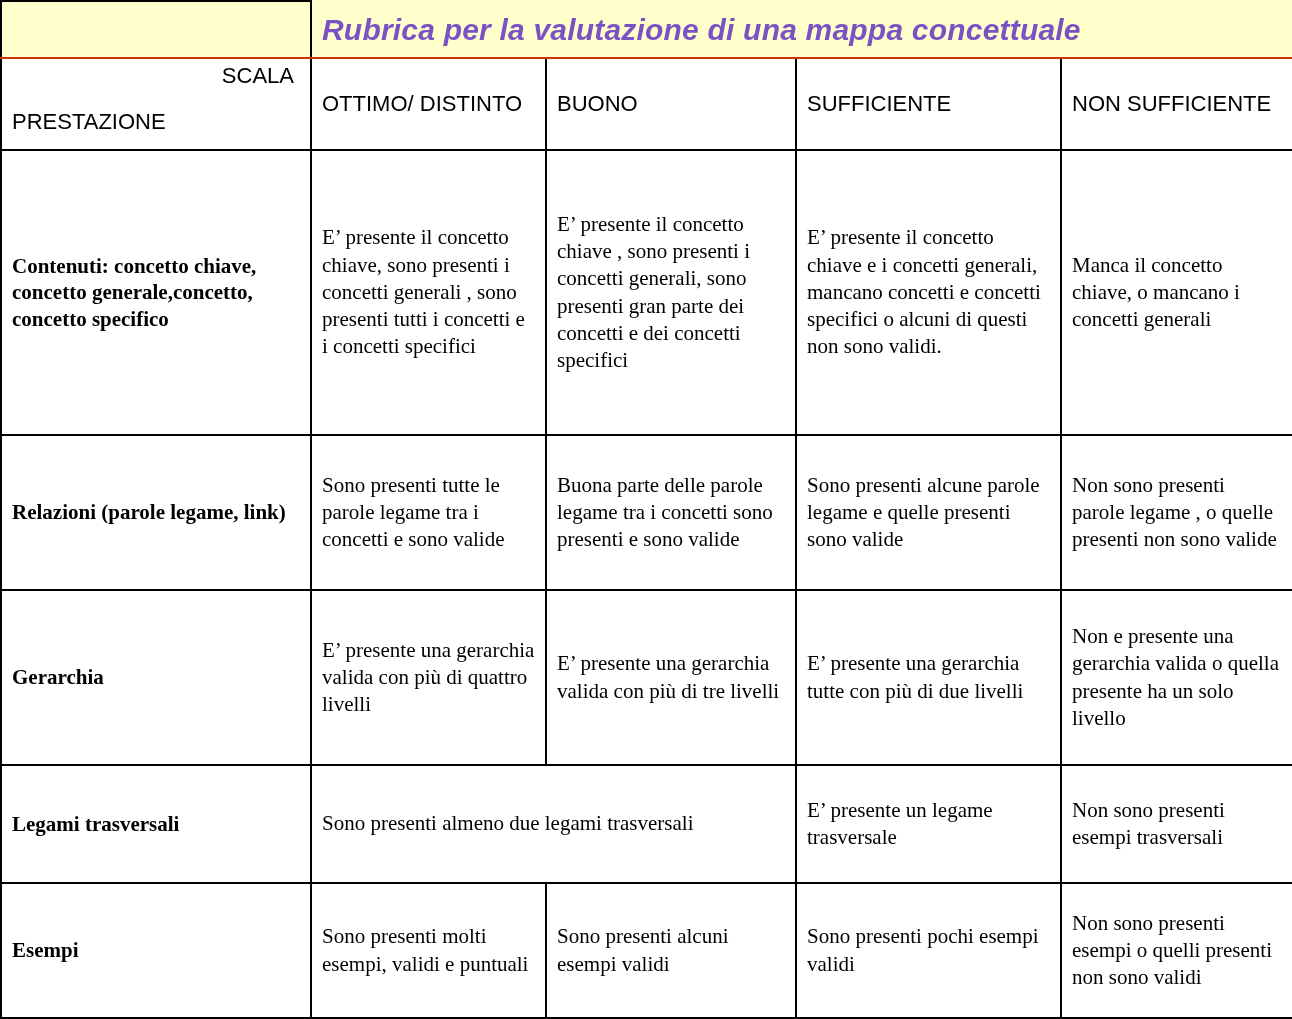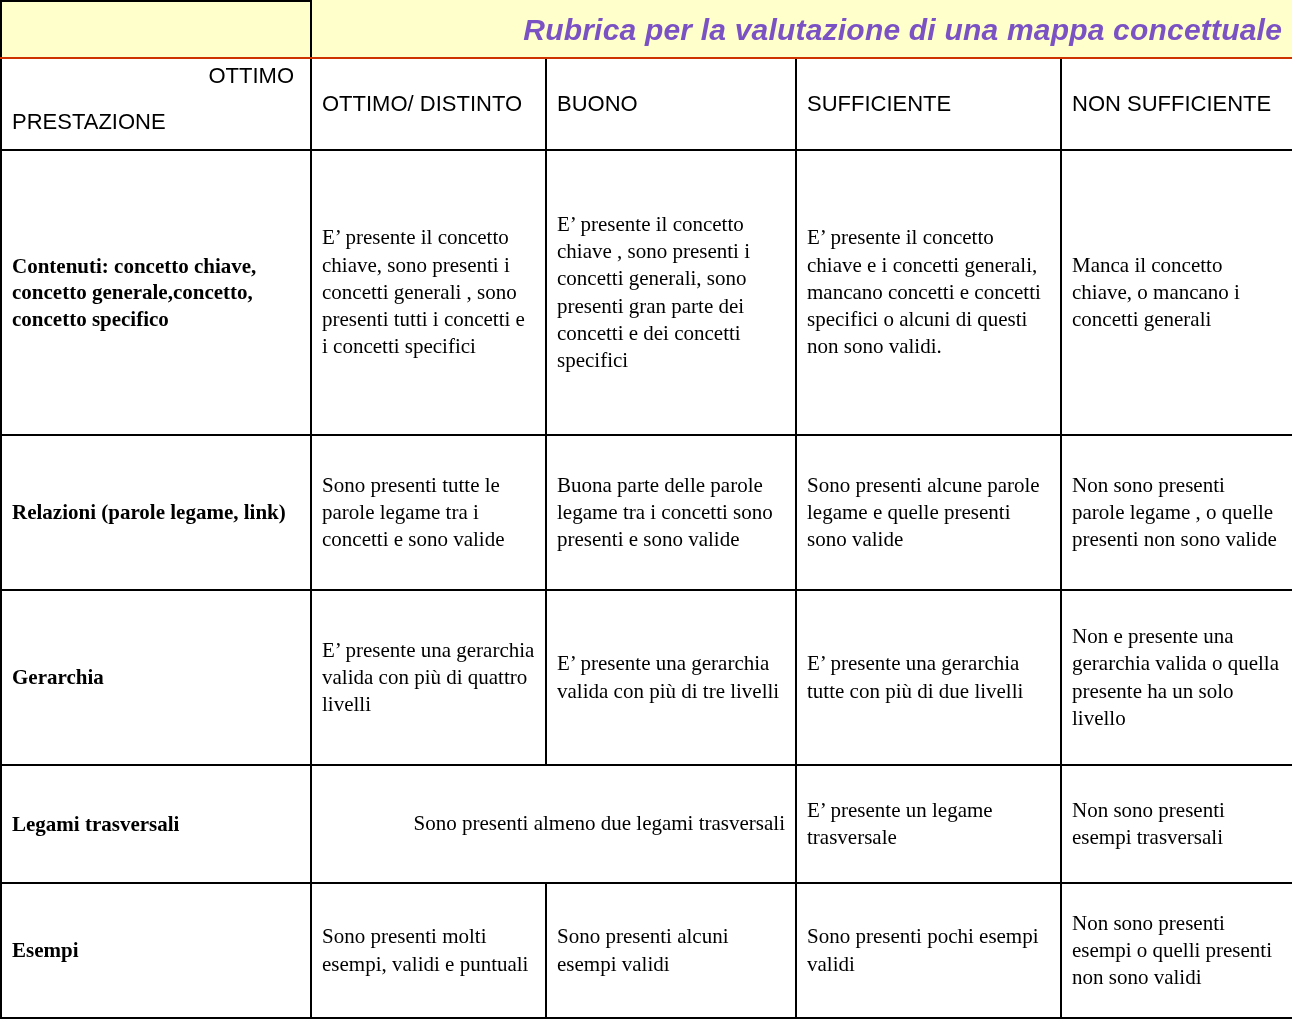--- a/index.html
+++ b/index.html
@@ -24,21 +24,21 @@
     border: 2px solid #000000;
     vertical-align: middle;
     padding: 6px 10px;
     box-sizing: border-box;
   }
   
   .title-band {
     background: #ffffcc;
     border: 2px solid #ffffcc !important;
     border-bottom: 2px solid #cc3300 !important;
-    text-align: right;
+    text-align: left;
     vertical-align: middle !important;
   }
   .corner-cell {
     background: #ffffcc;
     border: 2px solid #000000 !important;
     border-bottom: 2px solid #cc3300 !important;
     position: relative;
   }
   .title-text {
     font-family: "Liberation Sans", sans-serif;
@@ -87,21 +87,21 @@
     vertical-align: middle;
     padding-left: 12px;
     padding-right: 6px;
   }
   .cell-text {
     font-family: "Liberation Serif", serif;
     font-size: 21px;
     line-height: 1.3;
     vertical-align: middle;
   }
-  .span2 { text-align: right; }
+  .span2 { text-align: left; }
   .r-contenuti { height: 285px; }
   .r-relazioni { height: 155px; }
   .r-gerarchia { height: 175px; }
   .r-legami   { height: 118px; }
   .r-esempi   { height: 135px; }
 </style>
 </head>
 <body>
 
 <table class="rubric">
@@ -115,21 +115,21 @@
   <tbody>
     <tr>
       <td class="corner-cell"></td>
       <td class="title-band" colspan="4">
         <span class="title-text">Rubrica per la valutazione di una mappa concettuale</span>
       </td>
     </tr>
 
     <tr>
       <td class="scala-cell">
-        <span class="scala-label">OTTIMO</span>
+        <span class="scala-label">SCALA</span>
         <span class="prestazione-label">PRESTAZIONE</span>
       </td>
       <td class="col-head">OTTIMO/ DISTINTO</td>
       <td class="col-head">BUONO</td>
       <td class="col-head">SUFFICIENTE</td>
       <td class="col-head">NON SUFFICIENTE</td>
     </tr>
 
     <tr class="r-contenuti">
       <td class="row-label">Contenuti: concetto chiave, concetto generale,concetto, concetto specifico</td>

